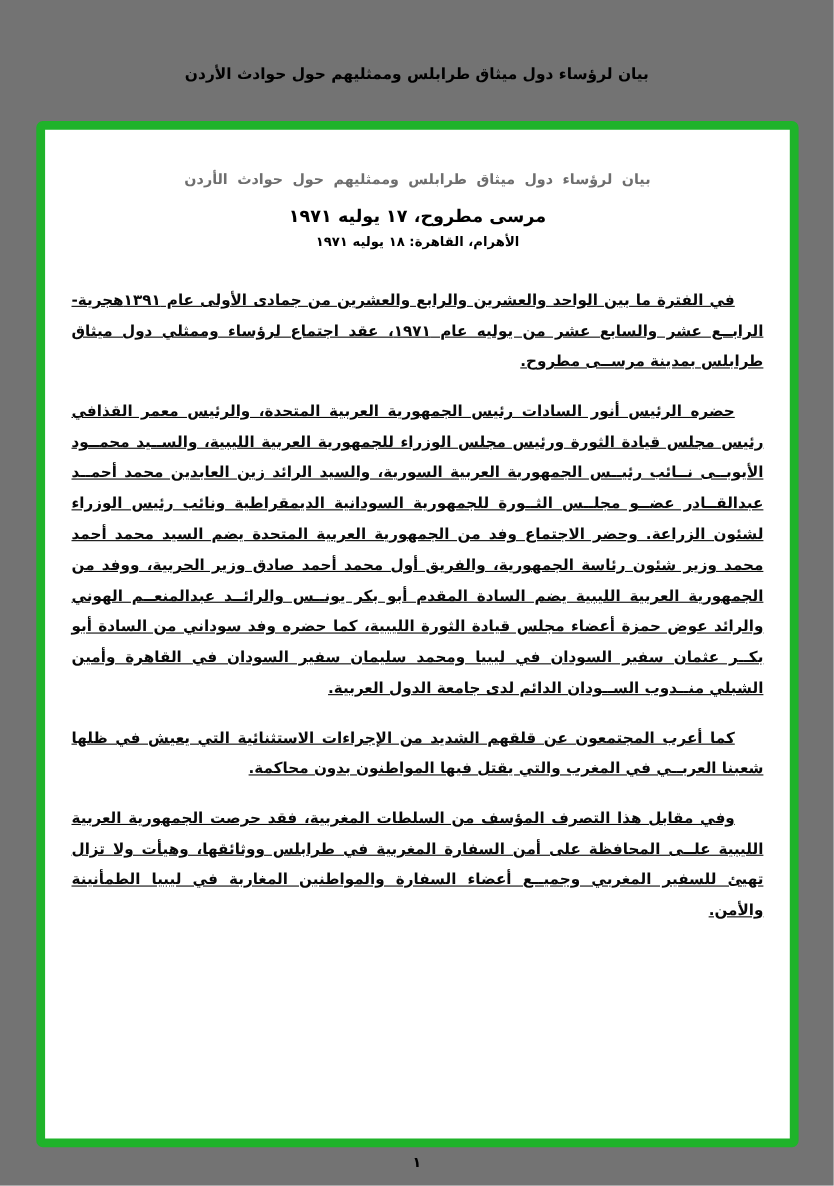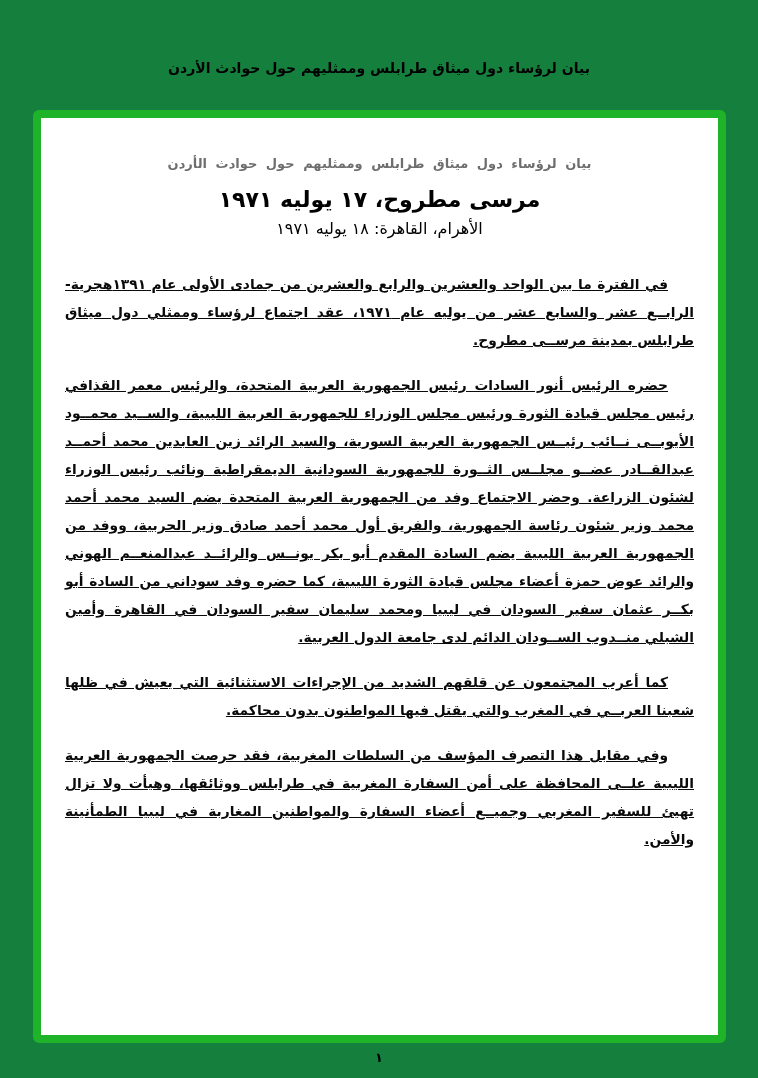--- a/index.html
+++ b/index.html
@@ -5,21 +5,21 @@
   html, body {
     margin: 0;
     padding: 0;
     background: #ffffff;
     font-family: "DejaVu Sans", sans-serif;
   }
   .page {
     position: relative;
     width: 758px;
     height: 1078px;
-    background: #15803d;
+    background: #737373;
     overflow: hidden;
     direction: rtl;
   }
   .top-header {
     position: absolute;
     top: 60px;
     left: 0;
     right: 0;
     text-align: center;
     font-weight: bold;
@@ -46,29 +46,29 @@
     color: #4a4a4a;
     letter-spacing: 2px;
     word-spacing: 4px;
     opacity: 0.8;
     filter: blur(0.4px);
   }
   .dateline {
     margin-top: 16px;
     text-align: center;
     font-weight: bold;
-    font-size: 22px;
+    font-size: 16px;
     letter-spacing: 1px;
     color: #000000;
   }
   .source-line {
     margin-top: 7px;
     text-align: center;
-    font-weight: normal;
-    font-size: 16px;
+    font-weight: bold;
+    font-size: 12px;
     color: #000000;
   }
   .doc-body {
     margin: 32px 24px 0 24px;
     font-weight: bold;
     font-size: 13.8px;
     line-height: 28px;
     color: #0a0a0a;
     text-align: justify;
   }

